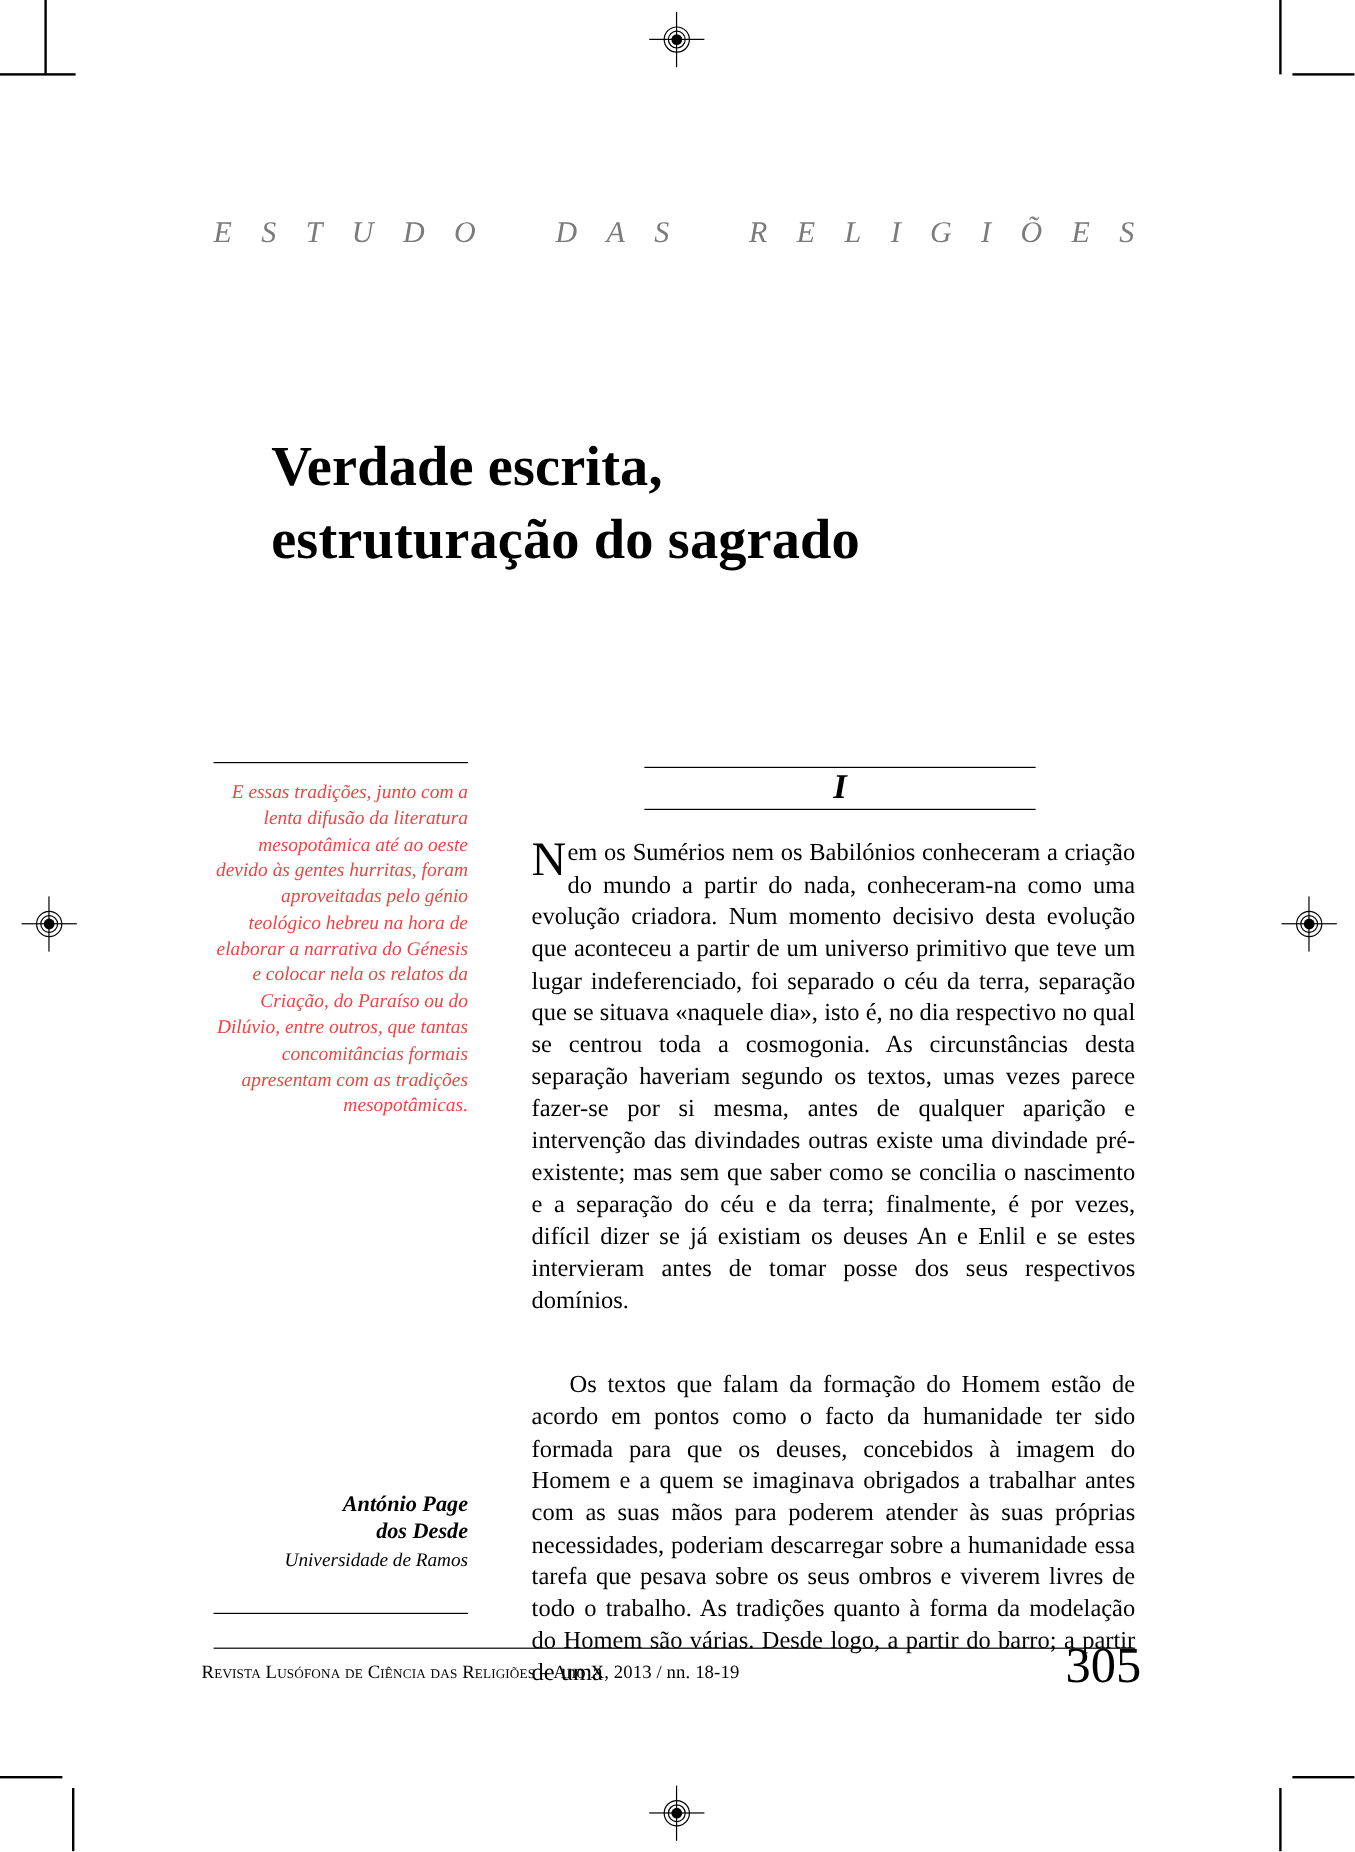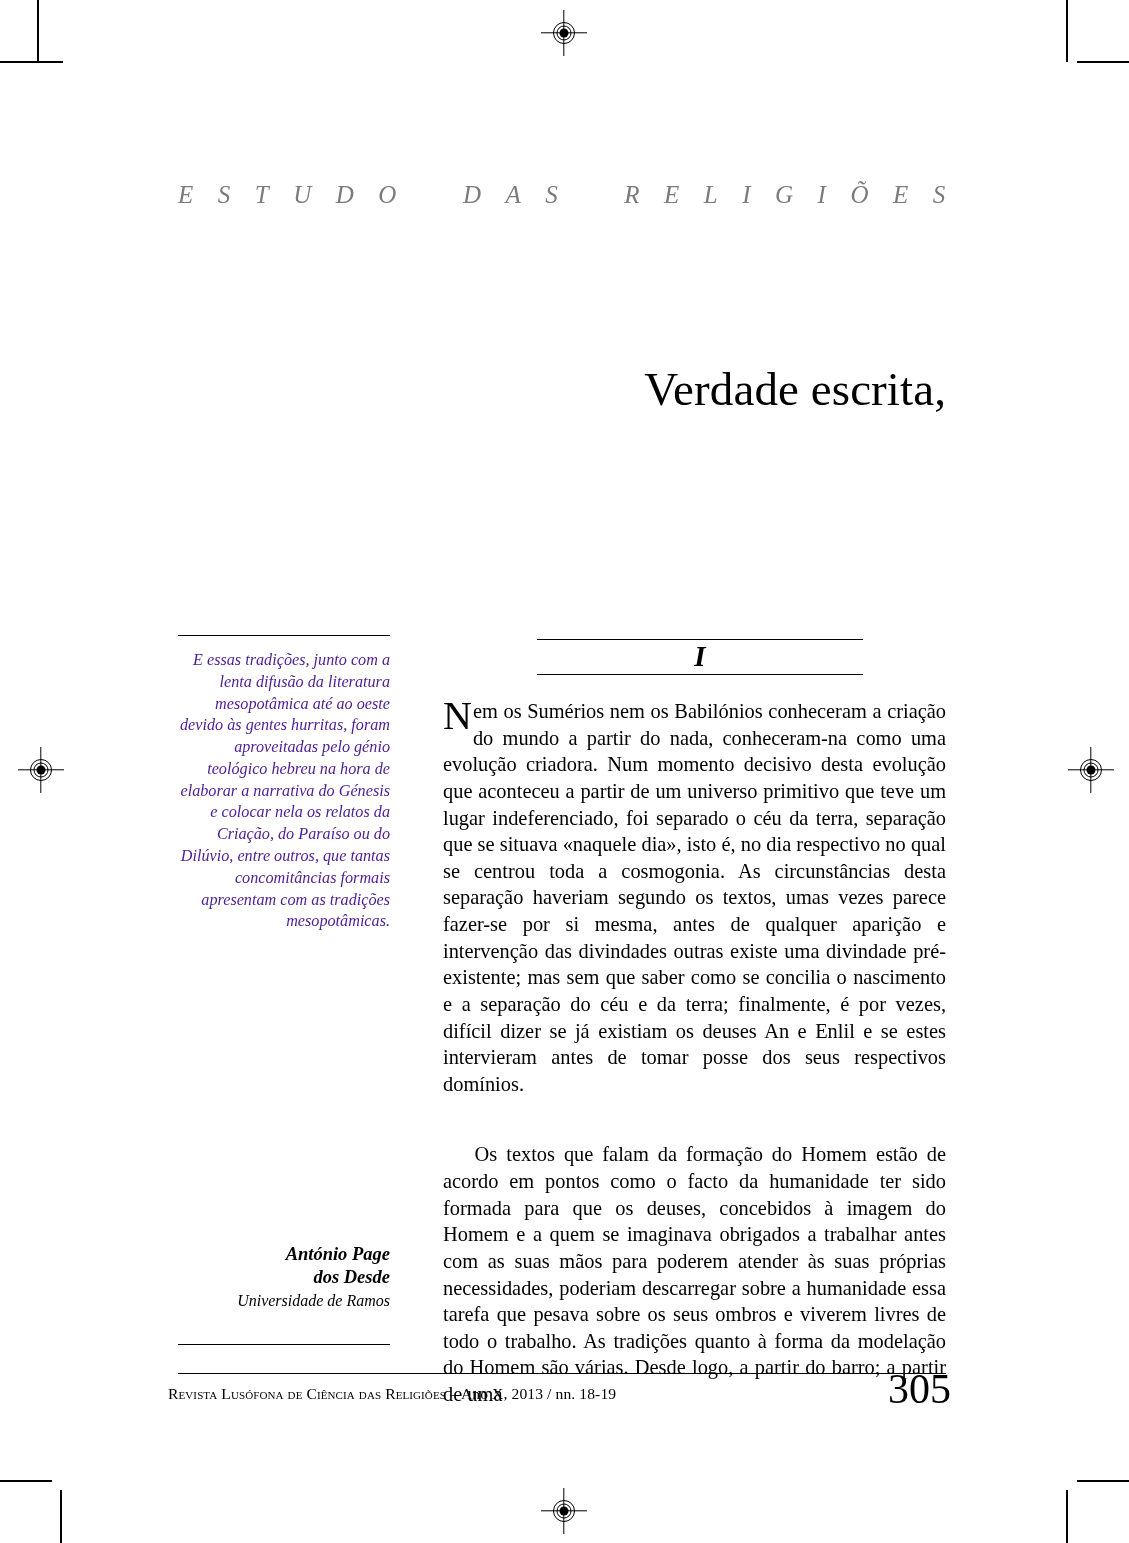--- a/index.html
+++ b/index.html
@@ -102,46 +102,45 @@
     width: 100%;
   }
   #running-head .rh-inner span { display: inline-block; }
 
   
   #article-title {
     position: absolute;
     right: 183px;
     top: 328px;
     width: 720px;
-    text-align: right;
     font-size: 47px;
     line-height: 1.29;
     letter-spacing: 0.1px;
-    font-weight: normal;
+    font-weight: bold;
   }
   #article-title .tline { display: block; white-space: nowrap; }
 
   
   #left-col {
     position: absolute;
     left: 178px;
     top: 635px;
     width: 212px;
   }
   #epigraph-rule {
     border-top: 1.6px solid #000;
     width: 100%;
     margin-bottom: 14px;
   }
   #epigraph {
     font-style: italic;
     font-size: 16.2px;
     line-height: 1.345;
     text-align: right;
-    color: #4c1d95;
+    color: #ef4444;
   }
   #author-block {
     position: absolute;
     left: 178px;
     top: 1243px;
     width: 212px;
     text-align: right;
   }
   #author-name {
     font-style: italic;
@@ -303,20 +302,21 @@
         <span>G</span>
         <span>I</span>
         <span>Õ</span>
         <span>E</span>
         <span>S</span>
       </div>
   </div>
 
   <h1 id="article-title">
     <span class="tline">Verdade escrita,</span>
+    <span class="tline">estruturação do sagrado</span>
   </h1>
 
   <div id="left-col">
     <div id="epigraph-rule"></div>
     <div id="epigraph">E essas tradições, junto com a lenta difusão da literatura mesopotâmica até ao oeste devido às gentes hurritas, foram aproveitadas pelo génio teológico hebreu na hora de elaborar a narrativa do Génesis e colocar nela os relatos da Criação, do Paraíso ou do Dilúvio, entre outros, que tantas concomitâncias formais apresentam com as tradições mesopotâmicas.</div>
   </div>
 
   <div id="author-block">
     <div id="author-name">
       <span>António Page</span><br>

